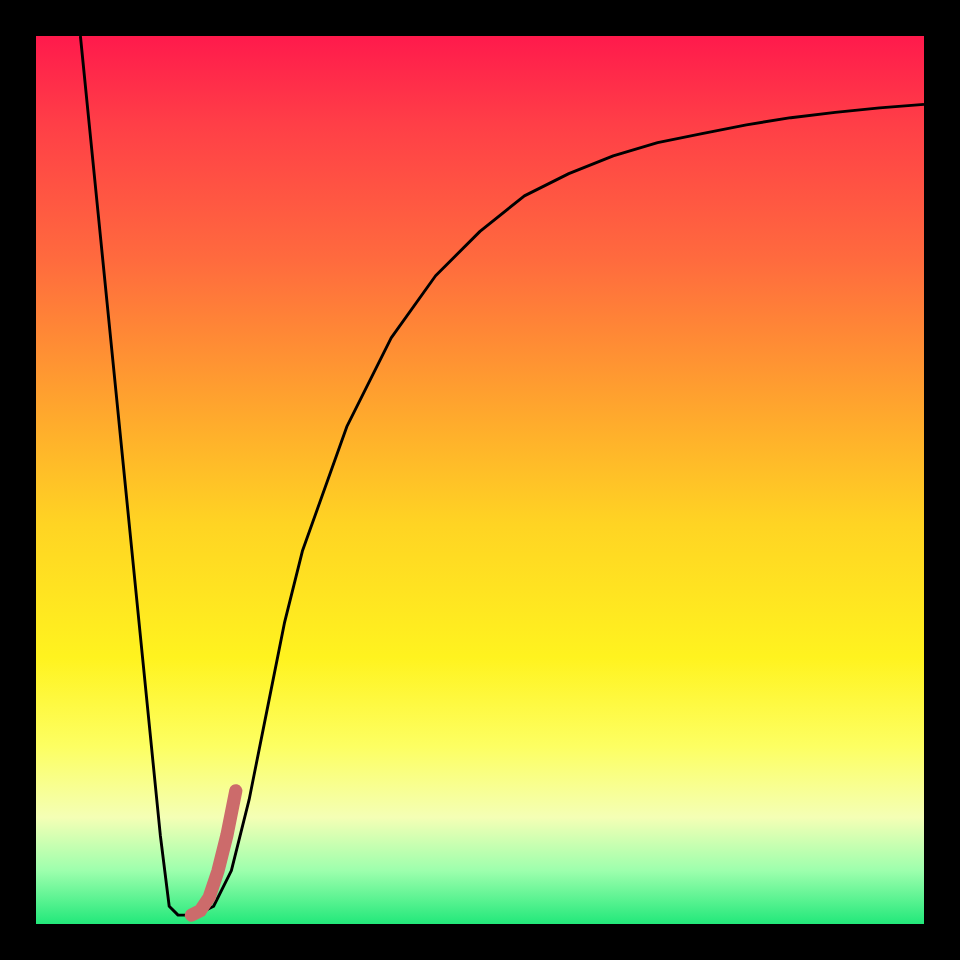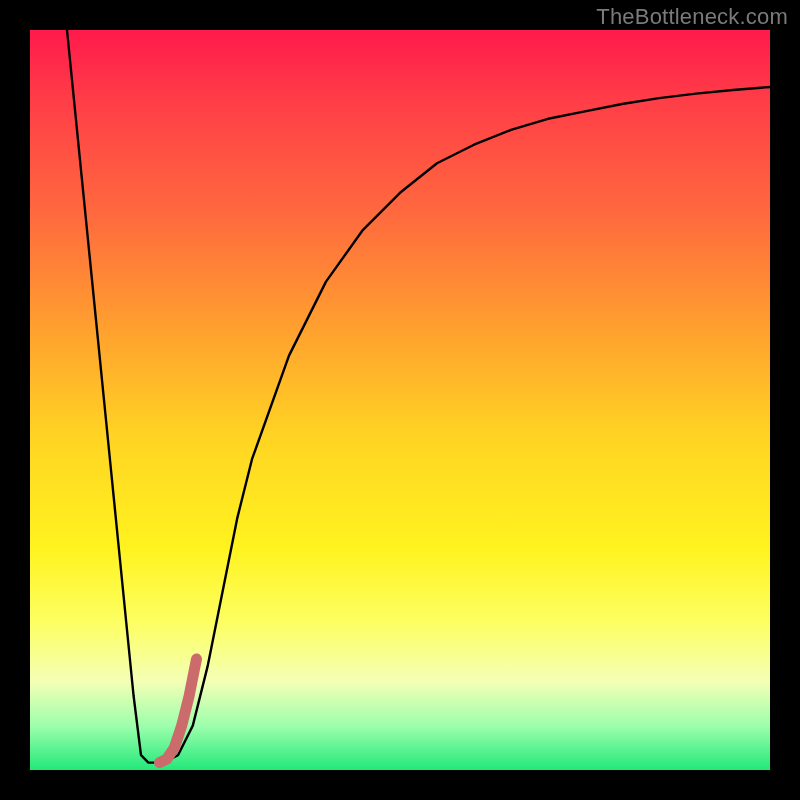--- a/index.html
+++ b/index.html
@@ -56,21 +56,20 @@
     top: 0;
     width: 740px;
     height: 740px;
     overflow: visible;
   }
 </style>
 </head>
 <body>
 
 <div class="frame">
-  <div class="watermark">TheBottleneck.com</div>
 
   <div class="plot">
     <svg class="curve" viewBox="0 0 740 740" preserveAspectRatio="none">
       <path fill="none" stroke="#000000" stroke-width="2.4" stroke-linejoin="round" d="M37.00 0.00 L44.40 74.00 L51.80 148.00 L59.20 222.00 L66.60 296.00 L74.00 370.00 L81.40 444.00 L88.80 518.00 L96.20 592.00 L103.60 666.00 L111.00 725.20 L118.40 732.60 L133.20 732.60 L148.00 725.20 L162.80 695.60 L177.60 636.40 L192.40 562.40 L207.20 488.40 L222.00 429.20 L259.00 325.60 L296.00 251.60 L333.00 199.80 L370.00 162.80 L407.00 133.20 L444.00 114.70 L481.00 99.90 L518.00 88.80 L555.00 81.40 L592.00 74.00 L629.00 68.08 L666.00 63.64 L703.00 59.94 L740.00 56.98"></path>
       <path fill="none" stroke="#cc6b6b" stroke-width="11" stroke-linecap="round" d="M129.50 732.60 L136.90 728.90 L144.30 717.80 L151.70 695.60 L159.10 666.00 L166.50 629.00"></path>
     </svg>
   </div>
 </div>
 
 </body></html>

